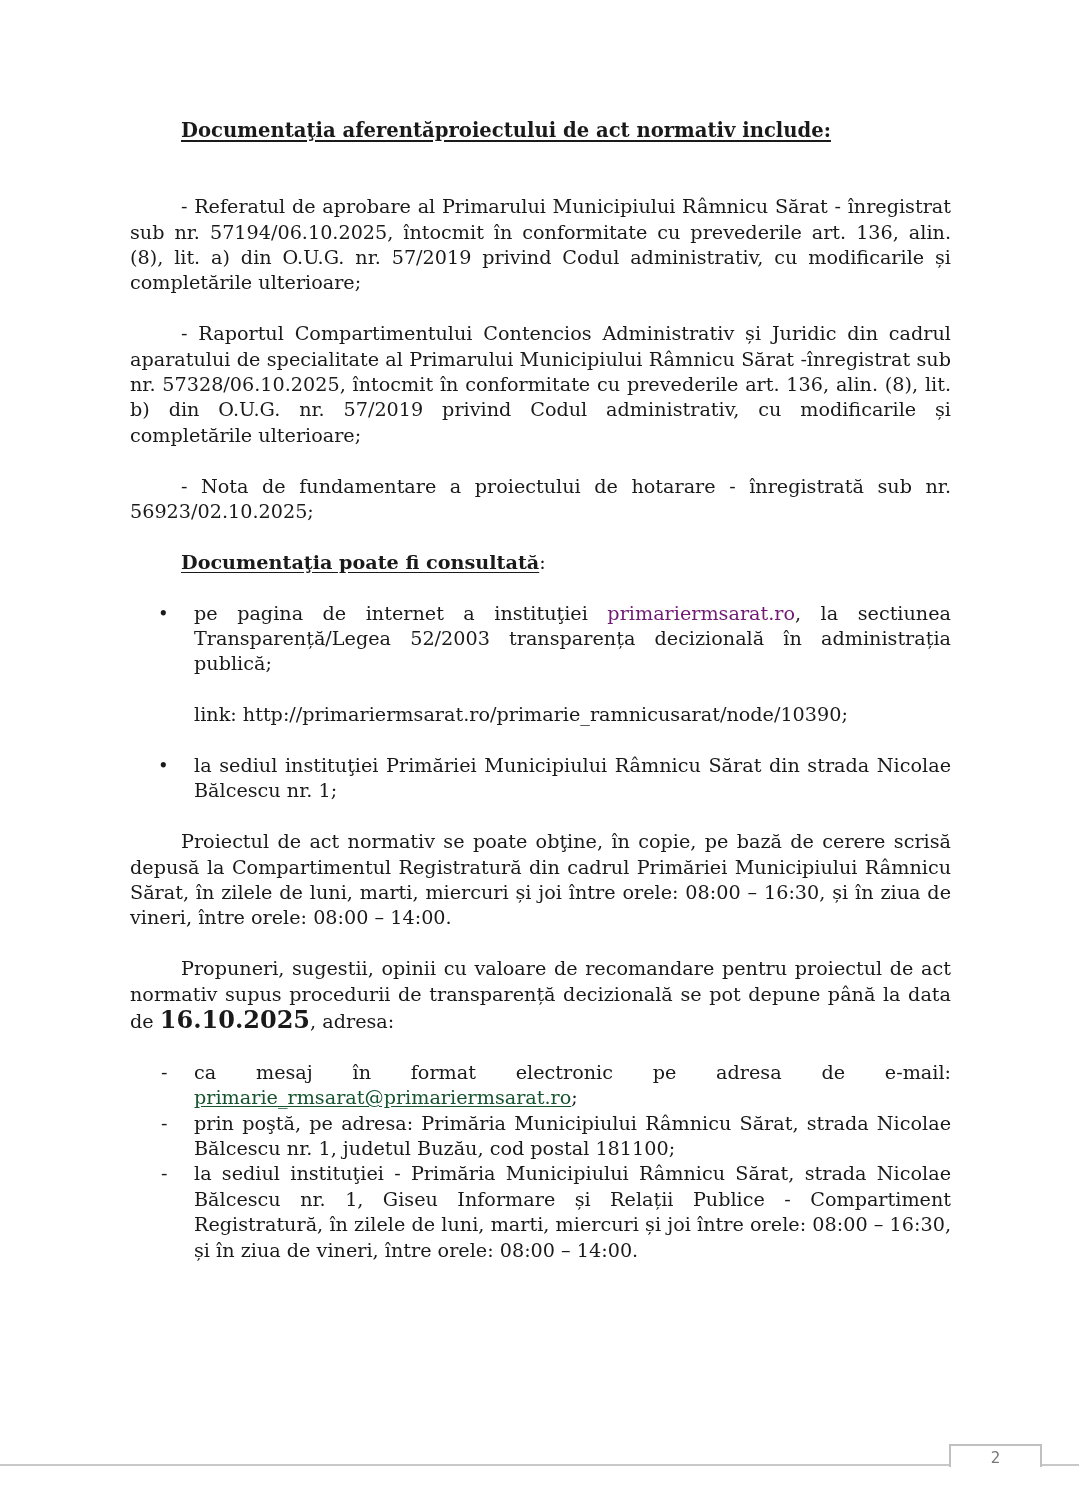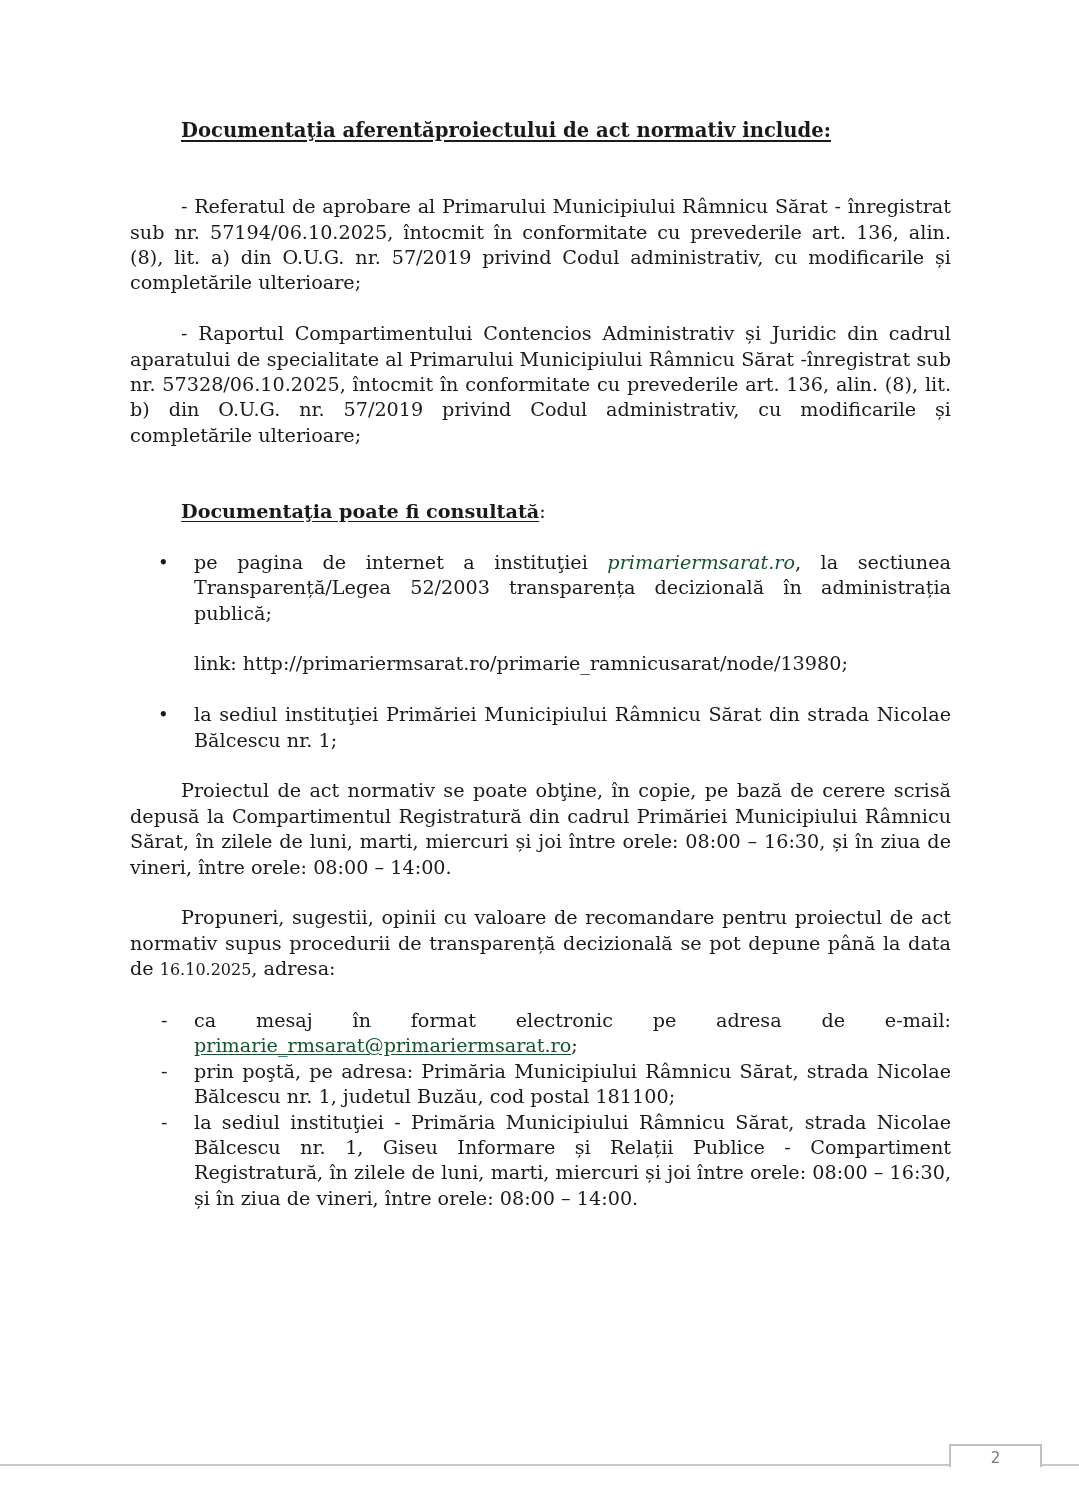--- a/index.html
+++ b/index.html
@@ -31,21 +31,21 @@
     .gap { height: 25.4px; }
     .heading {
       margin: 0;
       padding-left: 51px;
       font-weight: bold;
       text-decoration: underline;
       text-underline-offset: 3px;
       text-decoration-thickness: 2px;
     }
     .heading.first { font-size: 19.6px; }
-    .link-blue { color: #14532d; font-style: italic; }
+    .link-blue { color: #701a75; }
     .email-link { color: #14532d; text-decoration: underline; text-underline-offset: 2px; }
     .bullet-item {
       position: relative;
       padding-left: 64px;
       margin: 0;
       text-align: justify;
     }
     .bullet-mark {
       position: absolute;
       left: 28px;
@@ -60,21 +60,21 @@
       position: relative;
       padding-left: 64px;
       margin: 0;
       text-align: justify;
     }
     .dash-mark {
       position: absolute;
       left: 31px;
       top: 0;
     }
-    .date-strong { font-weight: normal; font-size: 16px; }
+    .date-strong { font-weight: bold; font-size: 24px; }
     .footer-line {
       position: absolute;
       left: 0;
       top: 1464px;
       width: 1079px;
       height: 2px;
       background: #c8c8c8;
     }
     .page-num-box {
       position: absolute;
@@ -101,30 +101,31 @@
   <div class="gap"></div>
 
   <div class="gap"></div>
 
   <p class="p">- Referatul de aprobare al Primarului Municipiului Râmnicu Sărat - înregistrat sub nr. 57194/06.10.2025, întocmit în conformitate cu prevederile art. 136, alin. (8), lit. a) din O.U.G. nr. 57/2019 privind Codul administrativ, cu modificarile și completările ulterioare;</p>
   <div class="gap"></div>
 
   <p class="p">- Raportul Compartimentului Contencios Administrativ și Juridic din cadrul aparatului de specialitate al Primarului Municipiului Râmnicu Sărat -înregistrat sub nr. 57328/06.10.2025, întocmit în conformitate cu prevederile art. 136, alin. (8), lit. b) din O.U.G. nr. 57/2019 privind Codul administrativ, cu modificarile și completările ulterioare;</p>
   <div class="gap"></div>
 
+  <p class="p">- Nota de fundamentare a proiectului de hotarare - înregistrată sub nr. 56923/02.10.2025;</p>
   <div class="gap"></div>
 
   <p class="heading-wrap" style="margin:0;padding-left:51px;"><span class="heading" style="padding-left:0;text-decoration:underline;">Documentaţia poate fi consultată</span><span>:</span></p>
   <div class="gap"></div>
 
   <p class="bullet-item">
     <span class="bullet-mark">•</span><span>pe pagina de internet a instituţiei </span><span class="link-blue">primariermsarat.ro</span><span>, la sectiunea Transparență/Legea 52/2003 transparența decizională în administrația publică;</span>
   </p>
   <div class="gap"></div>
-  <p class="sub-line">link: http://primariermsarat.ro/primarie_ramnicusarat/node/13980;</p>
+  <p class="sub-line">link: http://primariermsarat.ro/primarie_ramnicusarat/node/10390;</p>
   <div class="gap"></div>
 
   <p class="bullet-item">
     <span class="bullet-mark">•</span><span>la sediul instituţiei Primăriei Municipiului Râmnicu Sărat din strada Nicolae Bălcescu nr. 1;</span>
   </p>
   <div class="gap"></div>
 
   <p class="p">Proiectul de act normativ se poate obţine, în copie, pe bază de cerere scrisă depusă la Compartimentul Registratură din cadrul Primăriei Municipiului Râmnicu Sărat, în zilele de luni, marti, miercuri și joi între orele: 08:00 – 16:30, și în ziua de vineri, între orele: 08:00 – 14:00.</p>
   <div class="gap"></div>
 

